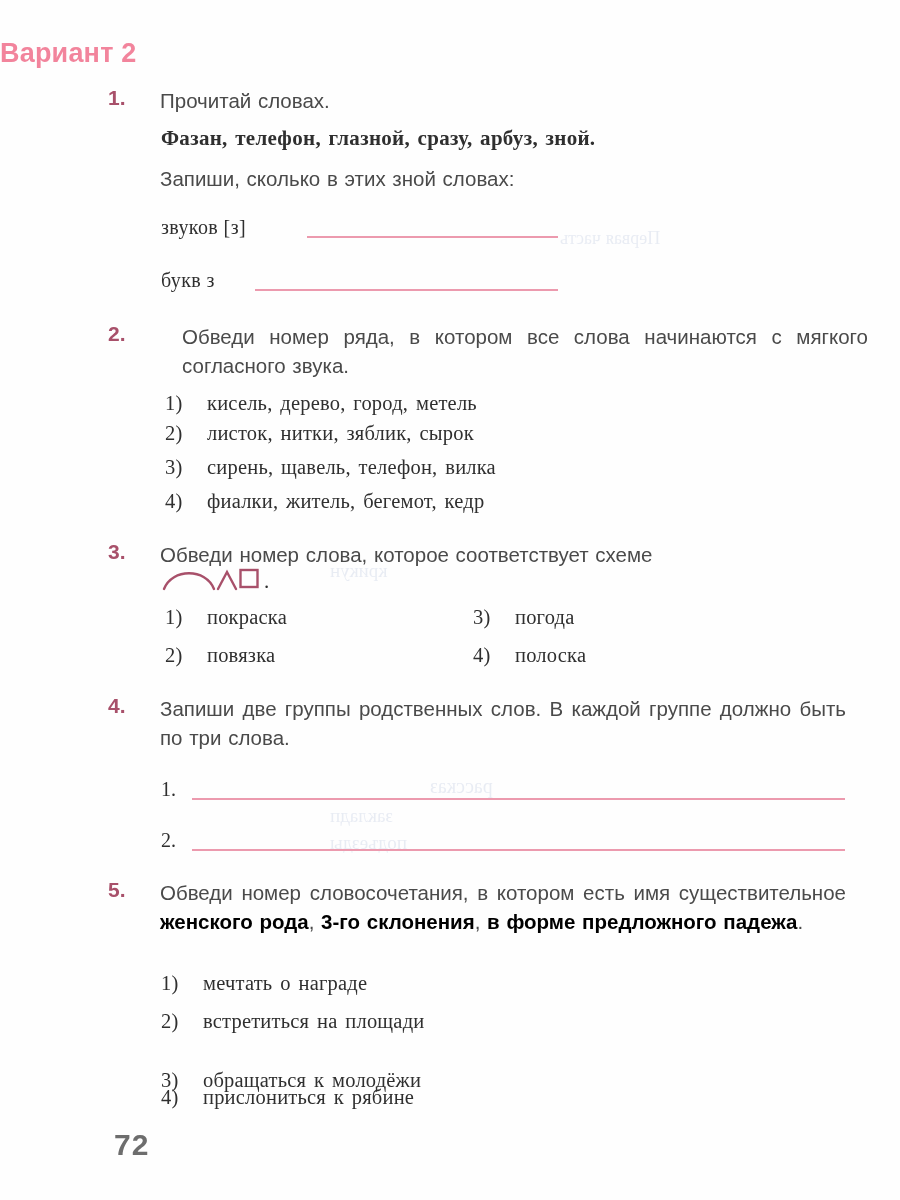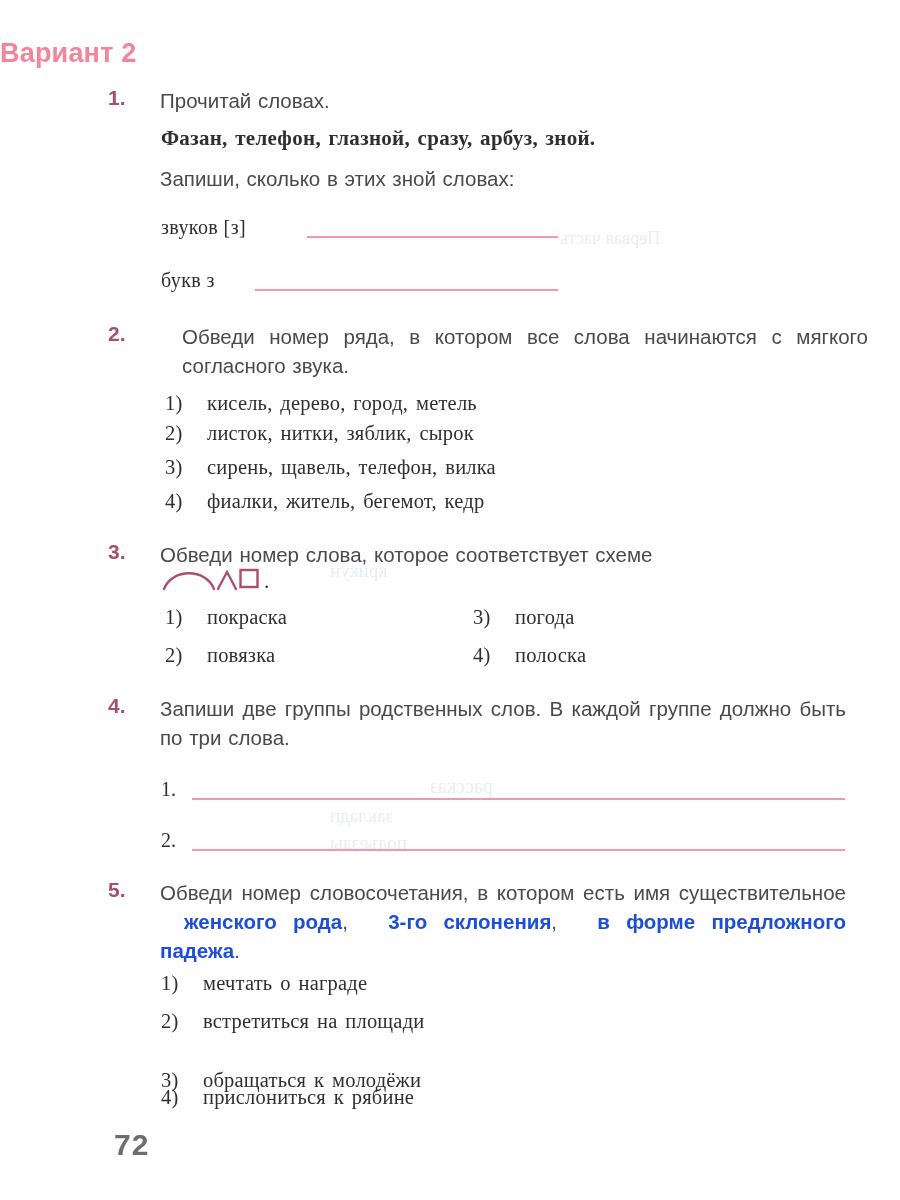--- a/index.html
+++ b/index.html
@@ -64,21 +64,21 @@
   .instr {
     font-family: "Liberation Sans", sans-serif;
     font-size: 20.5px;
     line-height: 29px;
     color: #4a4a4a;
     text-align: justify;
     text-justify: inter-word;
     word-spacing: 1px;
   }
   .instr.nojust { text-align: left; }
-  .instr b { font-weight: bold; color: #1d4ed8; margin-left: 24px; }
+  .instr b { font-weight: bold; color: #000000; }
 
   .wordline {
     font-family: "Liberation Serif", serif;
     font-size: 21px;
     font-weight: bold;
     color: #2f2f2f;
     letter-spacing: 0.3px;
     word-spacing: 2px;
   }
 

